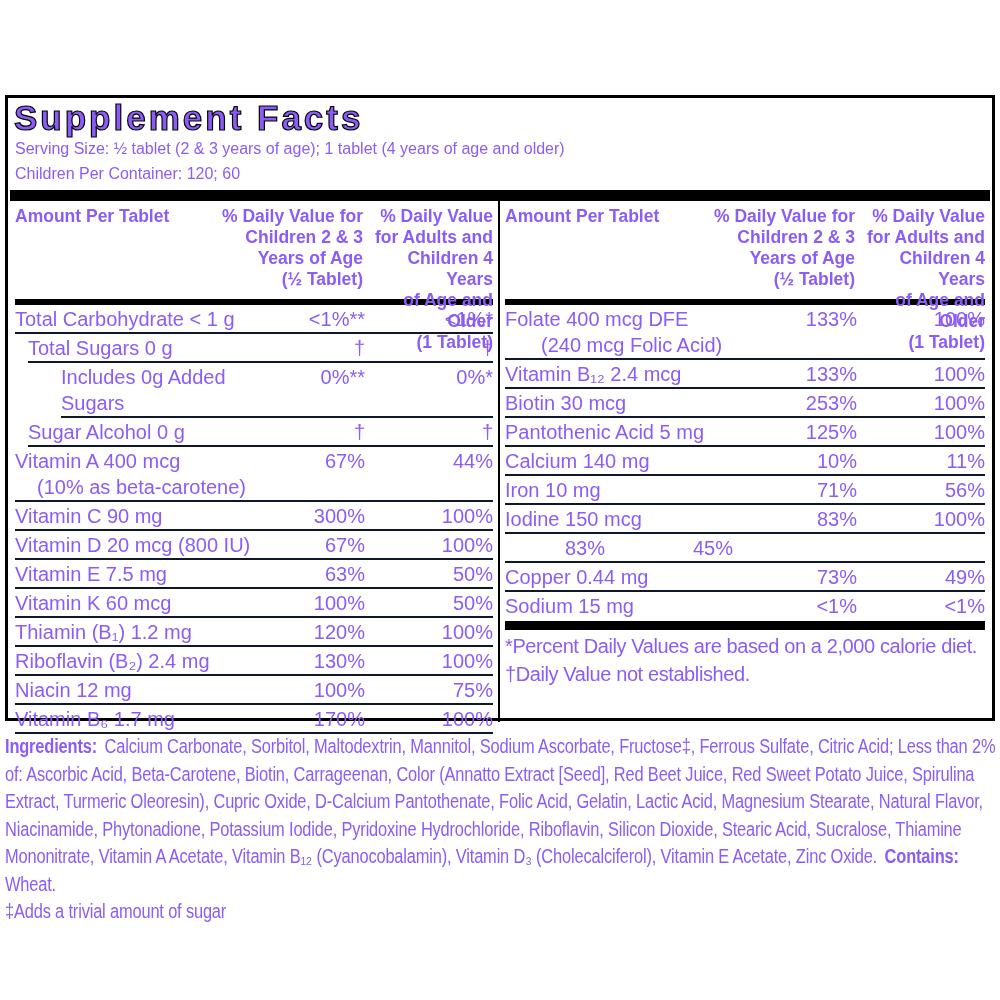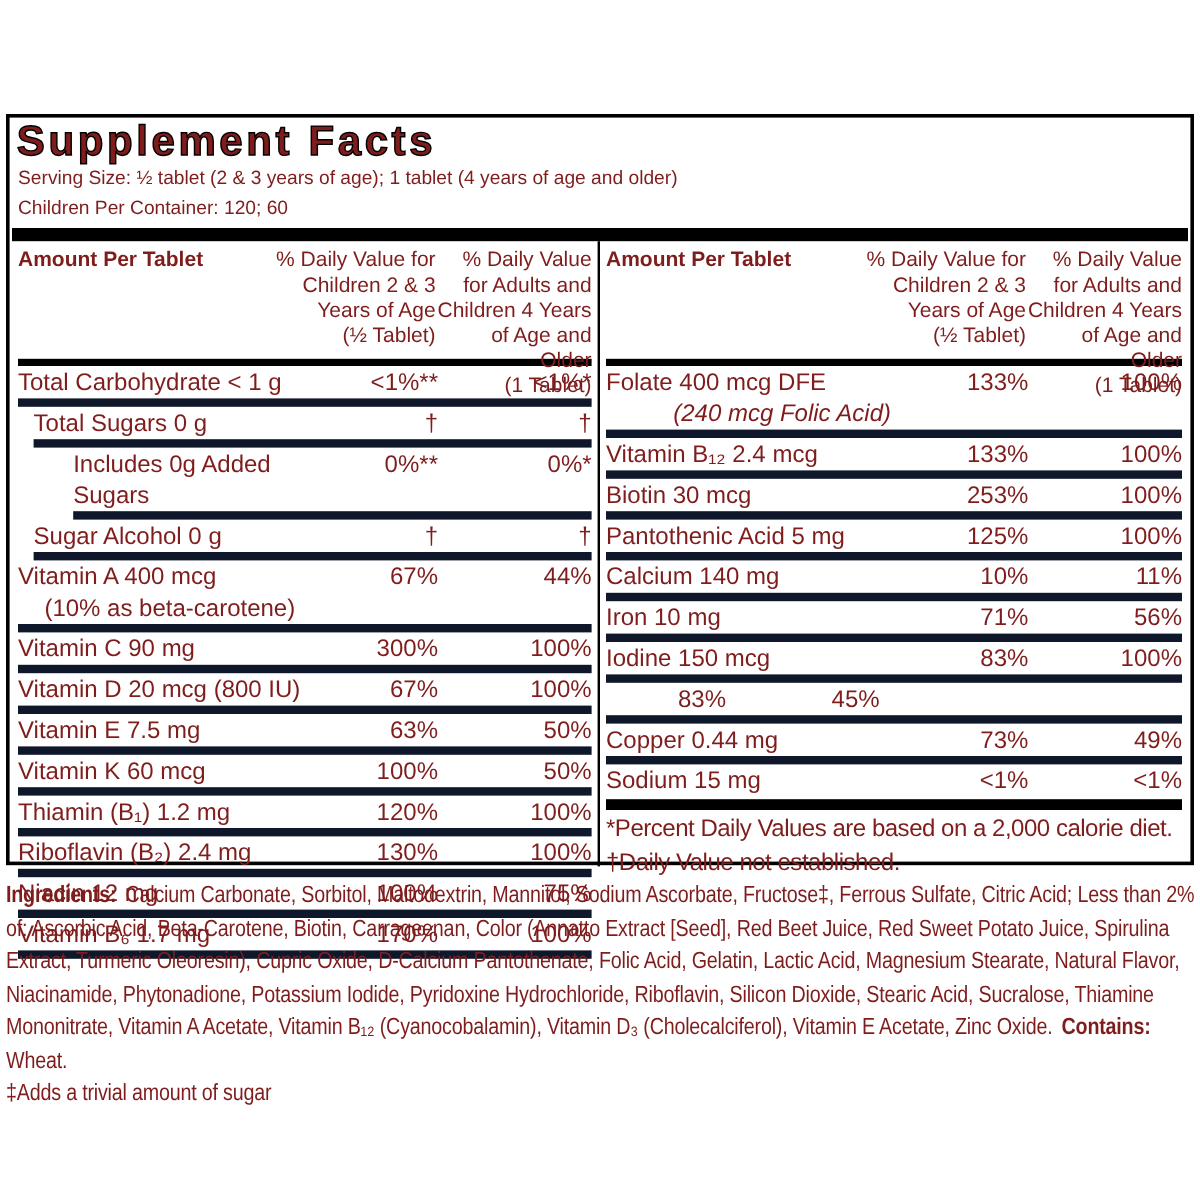--- a/index.html
+++ b/index.html
@@ -1,40 +1,40 @@
 <!DOCTYPE html>
 <html><head>
 <meta charset="utf-8">
 <style>
   html,body{margin:0;padding:0;background:#fff;}
   .sheet{position:relative;width:1000px;height:1000px;background:#fff;
-         font-family:"Liberation Sans","DejaVu Sans",sans-serif;color:#7f1d1d;overflow:hidden;}
+         font-family:"Liberation Sans","DejaVu Sans",sans-serif;color:#8b5cf6;overflow:hidden;}
   .facts-box{position:absolute;left:5px;top:95px;width:990px;height:626px;
              border:3px solid #000;box-sizing:border-box;background:#fff;}
   .title{margin:1px 6px 0;font-size:35px;font-weight:bold;letter-spacing:3px;
          -webkit-text-stroke:1.2px #000;line-height:37px;white-space:nowrap;}
   .serving-line{margin:0 7px;font-size:16px;line-height:25px;white-space:nowrap;}
   .bar-thick{height:11px;background:#000;margin:4px 2px 0;}
   .columns{display:flex;align-items:stretch;height:521px;margin:0 2px;}
   .col{width:50%;box-sizing:border-box;padding:0 5px;}
   .col-left{border-right:2px solid #000;}
   .col-header{display:flex;align-items:flex-start;padding-top:5px;height:98px;box-sizing:border-box;justify-content:center;}
   .amount-hdr{flex:1;font-weight:bold;font-size:17.5px;line-height:21px;white-space:nowrap;}
-  .dv-hdr{font-weight:normal;font-size:17.5px;line-height:21px;text-align:right;white-space:pre-line;}
+  .dv-hdr{font-weight:bold;font-size:17.5px;line-height:21px;text-align:right;white-space:pre-line;}
   .dv-hdr.children{width:152px;}
   .dv-hdr.adults{width:130px;}
   .bar-mid{height:6px;background:#000;}
-  .nrow{display:flex;align-items:flex-start;border-bottom:7px solid #0f172a;
+  .nrow{display:flex;align-items:flex-start;border-bottom:2px solid #0f172a;
         font-size:20px;line-height:26px;padding-top:1px;}
   .nrow.no-sep{border-bottom:none;}
   .nrow.ind1{margin-left:13px;}
   .nrow.ind2{margin-left:46px;}
   .nname{flex:1;}
   .nline2.n2i1{margin-left:22px;}
-  .nline2.n2i2{margin-left:56px;font-style:italic;}
+  .nline2.n2i2{margin-left:36px;}
   .dv{text-align:right;white-space:nowrap;}
   .dvA{width:100px;}
   .dvB{width:128px;}
   .bar-thick2{height:9px;background:#000;margin-top:2px;}
   .footnotes{margin-top:3px;font-size:20px;line-height:27.5px;letter-spacing:-0.4px;}
   .ingredients{position:absolute;left:5px;top:733px;width:1188px;
                transform:scaleX(0.842);transform-origin:left top;
                font-size:19.5px;line-height:27.5px;letter-spacing:-0.2px;}
   .b{font-weight:bold;}
   .ing-label{padding-right:9px;}

